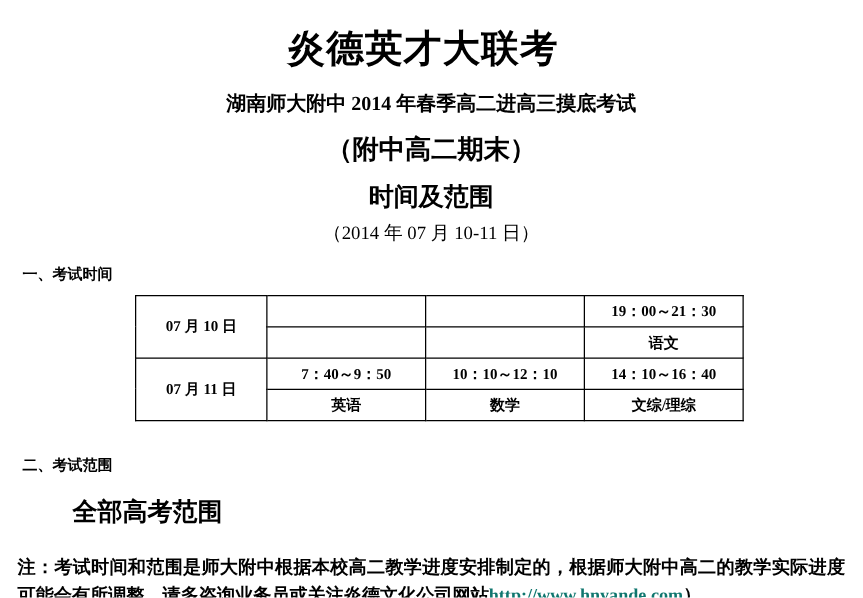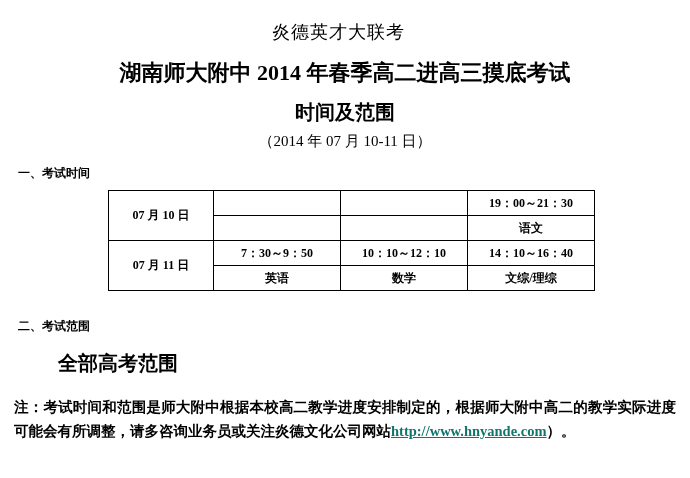--- a/index.html
+++ b/index.html
@@ -18,29 +18,29 @@
     position: relative;
     width: 690px;
     height: 478px;
     box-sizing: border-box;
     padding: 0;
   }
 
   
   .title-1 {
     text-align: center;
-    font-size: 18px;
-    font-weight: normal;
+    font-size: 30px;
+    font-weight: bold;
     letter-spacing: 1px;
     margin: 22px 13px 0 0;
     line-height: 1.2;
   }
   .title-2 {
     text-align: center;
-    font-size: 22px;
+    font-size: 16px;
     font-weight: bold;
     margin: 16px 0 0 0;
     line-height: 1.2;
   }
   .title-3 {
     text-align: center;
     font-size: 21px;
     font-weight: bold;
     margin: 14px 0 0 0;
     line-height: 1.2;
@@ -125,20 +125,21 @@
     color: #0f766e;
   }
 </style>
 </head>
 <body>
 
 <div class="page">
 
   <div class="title-1">炎德英才大联考</div>
   <div class="title-2">湖南师大附中 2014 年春季高二进高三摸底考试</div>
+  <div class="title-3">（附中高二期末）</div>
   <div class="title-4">时间及范围</div>
   <div class="title-5">（2014 年 07 月 10-11 日）</div>
 
   <div class="section-head">一、考试时间</div>
 
   <div class="table-wrap">
     <table class="schedule">
       <tbody>
 
         <tr>
@@ -149,21 +150,21 @@
         </tr>
 
         <tr>
           <td class="slot-cell empty-left2"></td>
           <td class="slot-cell empty-left2"></td>
           <td class="slot-cell">语文</td>
         </tr>
 
         <tr>
           <td class="day-cell" rowspan="2">07 月 11 日</td>
-          <td class="slot-cell">7：30～9：50</td>
+          <td class="slot-cell">7：40～9：50</td>
           <td class="slot-cell">10：10～12：10</td>
           <td class="slot-cell">14：10～16：40</td>
         </tr>
 
         <tr>
           <td class="slot-cell">英语</td>
           <td class="slot-cell">数学</td>
           <td class="slot-cell">文综/理综</td>
         </tr>
       </tbody>

